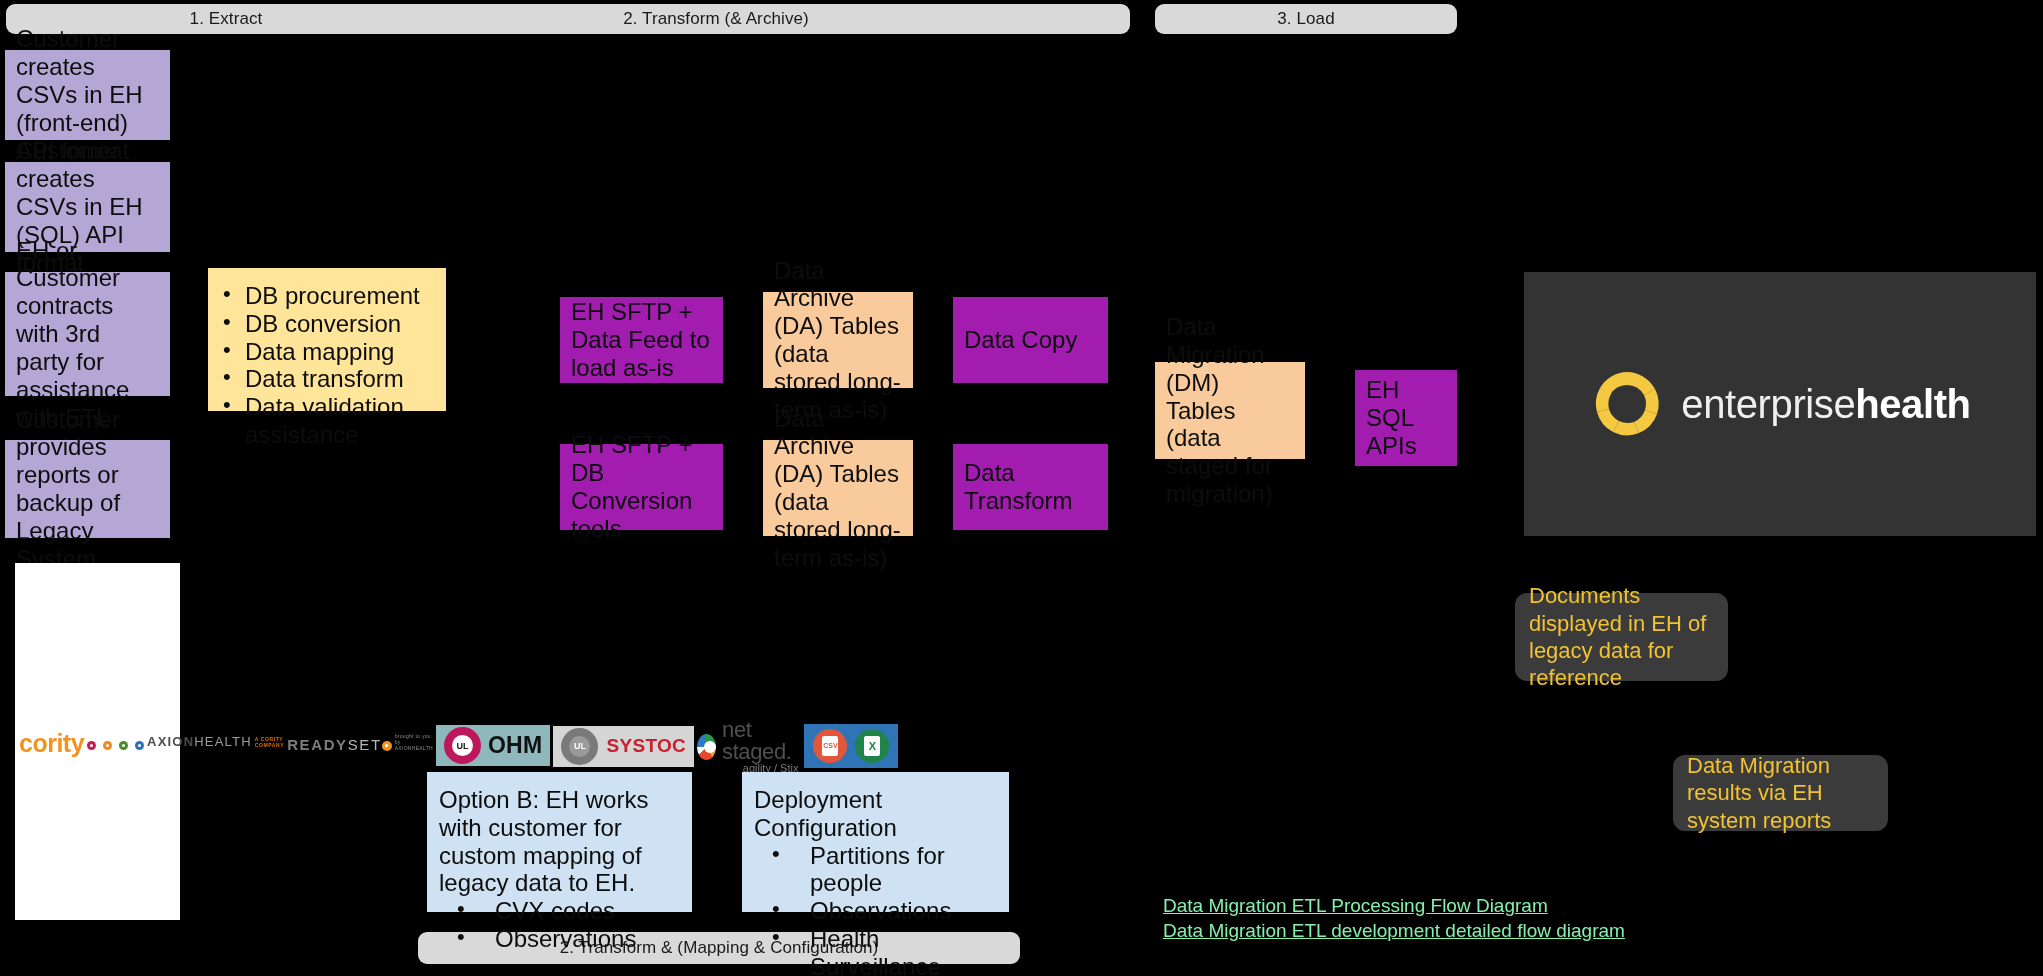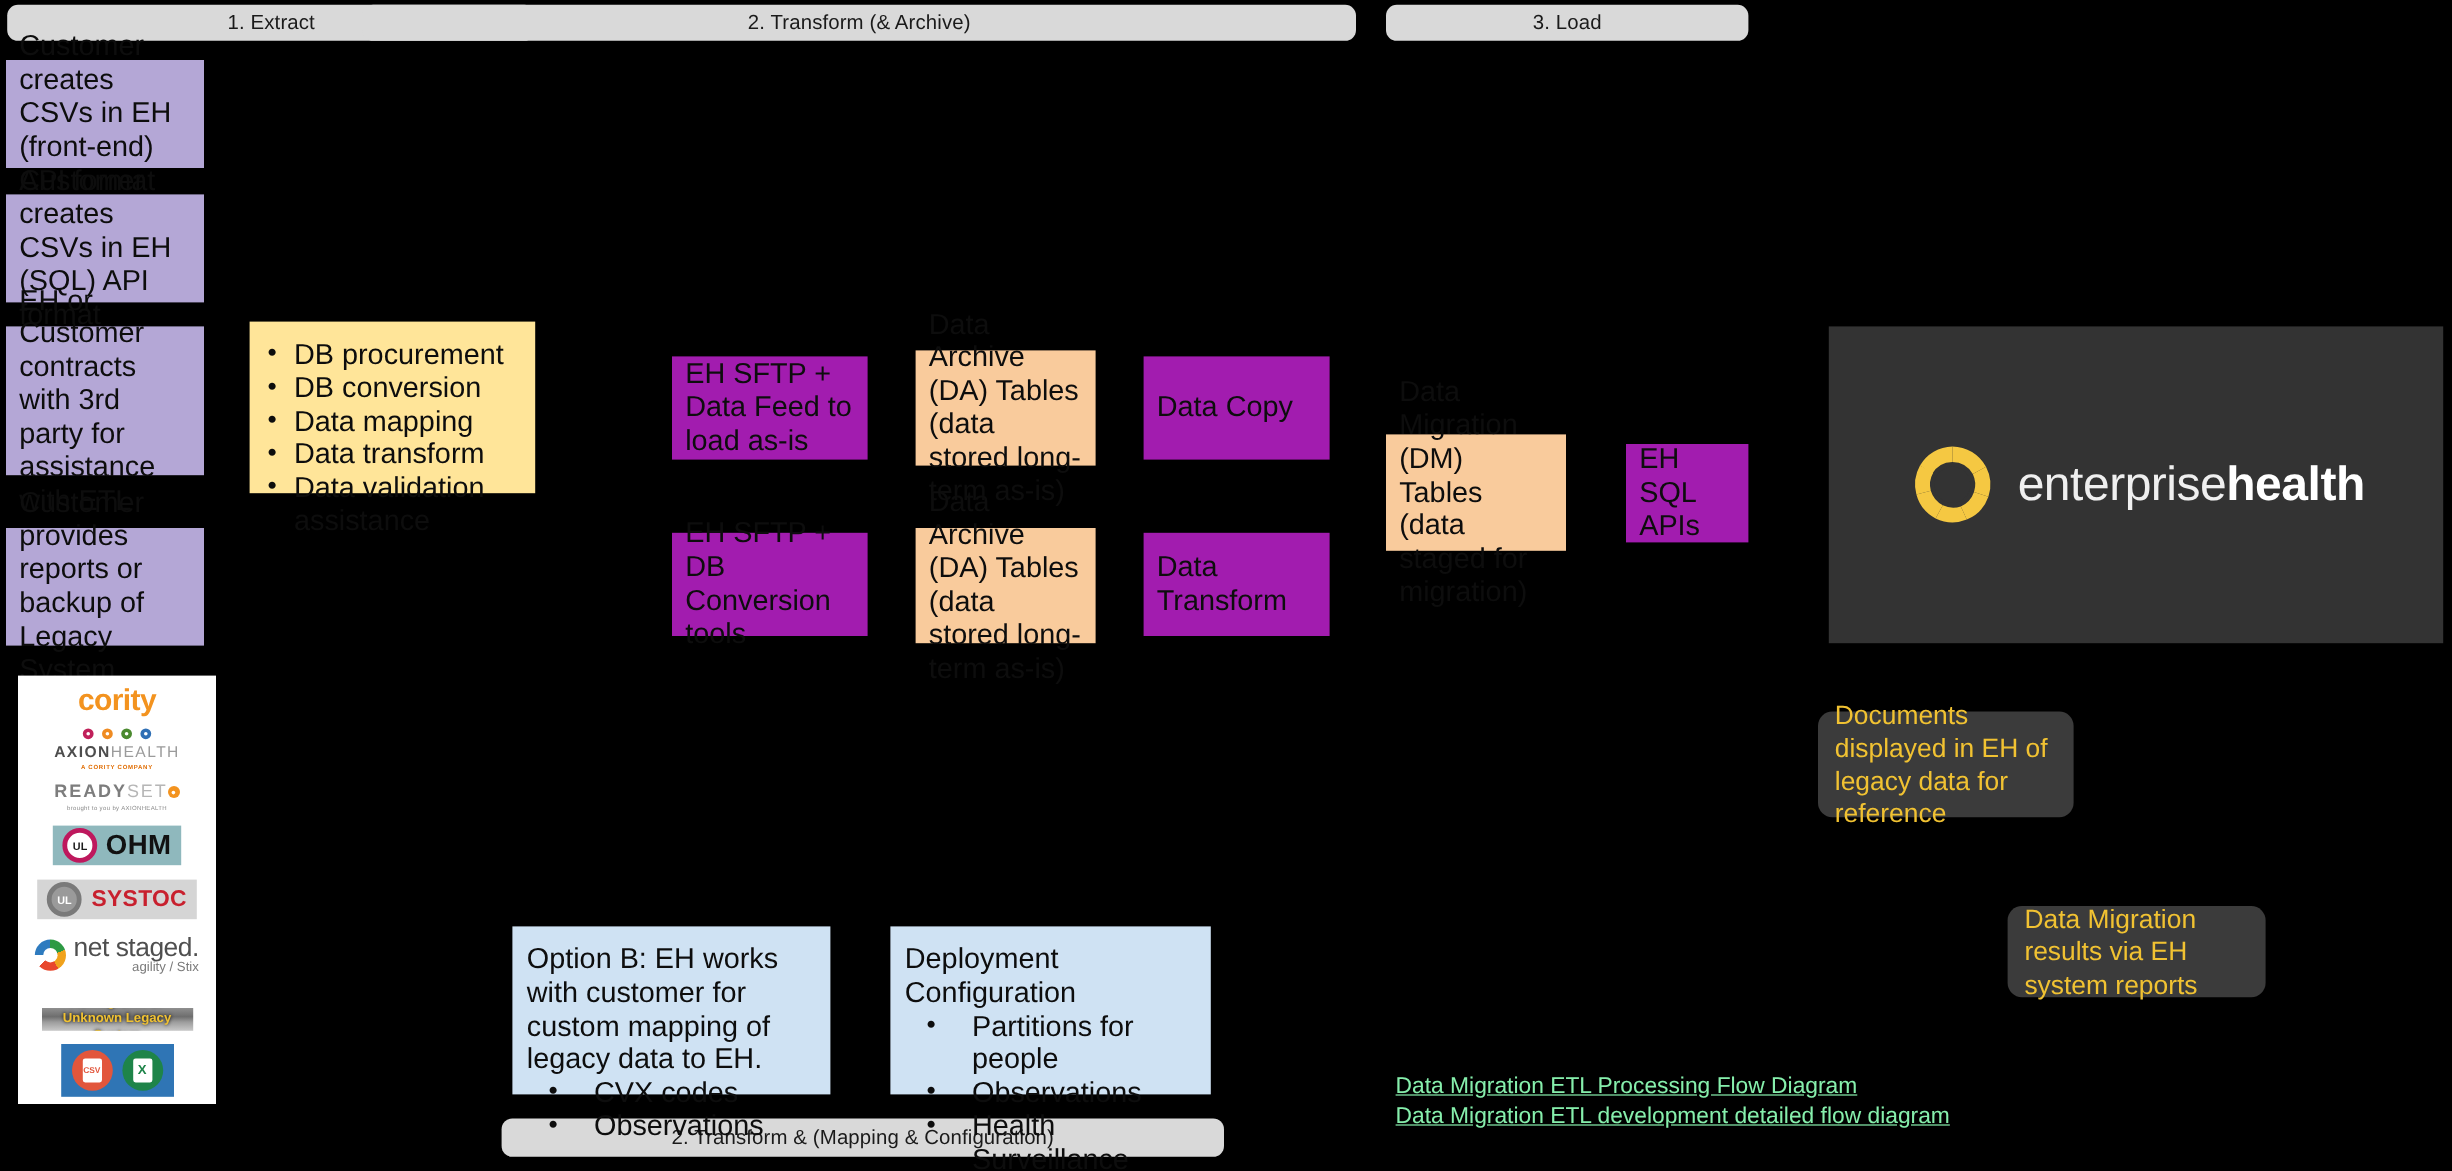--- a/index.html
+++ b/index.html
@@ -90,21 +90,21 @@
   }
   .brand-inner { display: flex; align-items: center; gap: 16px; }
   .brand-word { font-size: 40px; color: #ffffff; letter-spacing: -0.4px; white-space: nowrap; }
   .brand-word .lite { font-weight: 400; color: #efefef; }
   .brand-word .bold { font-weight: 700; color: #ffffff; }
 
   
   .logo-strip {
     background: #ffffff;
     display: flex;
-    flex-direction: column;
+    flex-direction: row;
     align-items: center;
     padding: 6px 4px 6px 4px;
     gap: 3px;
   }
   .lg-cority {
     font-size: 25px; font-weight: 700; color: #f3931f;
     letter-spacing: -0.5px; line-height: 1; margin-top: 3px;
   }
   .axion-dots { display: flex; gap: 7px; margin-top: 7px; }
   .axion-dots i {
@@ -134,21 +134,21 @@
   .lg-ohm {
     margin-top: 8px; background: #8fb8bd; padding: 2px 8px;
     display: flex; align-items: center; gap: 7px;
   }
   .lg-systoc {
     margin-top: 9px; background: #d5d5d5; padding: 2px 8px;
     display: flex; align-items: center; gap: 8px;
   }
   .ul-mark {
     width: 21px; height: 21px; border-radius: 50%;
-    border: 4px solid #be185d; background: #fff;
+    border: 8px solid #be185d; background: #fff;
     font-size: 9px; font-weight: 700; color: #1b1b1b;
     display: flex; align-items: center; justify-content: center;
   }
   .ul-mark.grey { border-color: #7a7a7a; background: #9a9a9a; color: #fff; }
   .lg-ohm-word { font-size: 23px; font-weight: 700; color: #111; letter-spacing: .3px; }
   .lg-systoc-word { font-size: 19px; font-weight: 700; color: #c8202e; letter-spacing: .3px; }
   .lg-nethealth { margin-top: 10px; display: flex; align-items: center; gap: 6px; }
   .nh-ring {
     width: 26px; height: 26px; border-radius: 50%;
     background:
@@ -305,21 +305,21 @@
     <span>Data Archive (DA) Tables (data stored long-term as-is)</span>
   </div>
   <div class="abs box green" style="left:953px; top:444px; width:155px; height:86px;">
     <span>Data Transform</span>
   </div>
 
 
   <div class="abs box orange" style="left:1155px; top:362px; width:150px; height:97px;">
     <span>Data Migration (DM) Tables (data staged for migration)</span>
   </div>
-  <div class="abs box green" style="left:1355px; top:370px; width:102px; height:82px;">
+  <div class="abs box green" style="left:1355px; top:370px; width:102px; height:96px;">
     <span>EH SQL APIs</span>
   </div>
 
   <div class="abs brand-panel" style="left:1524px; top:272px; width:512px; height:264px;">
     <div class="brand-inner">
       <svg width="76" height="76" viewBox="0 0 76 76">
         <g fill="#f5c842">
           <path d="M38 6 a32 32 0 0 1 28 17 l-11 6 a20 20 0 0 0 -17 -10 z"></path>
           <path d="M66 23 a32 32 0 0 1 2 25 l-12 -4 a20 20 0 0 0 -1 -15 z"></path>
           <path d="M68 48 a32 32 0 0 1 -18 19 l-5 -11 a20 20 0 0 0 11 -12 z"></path>

